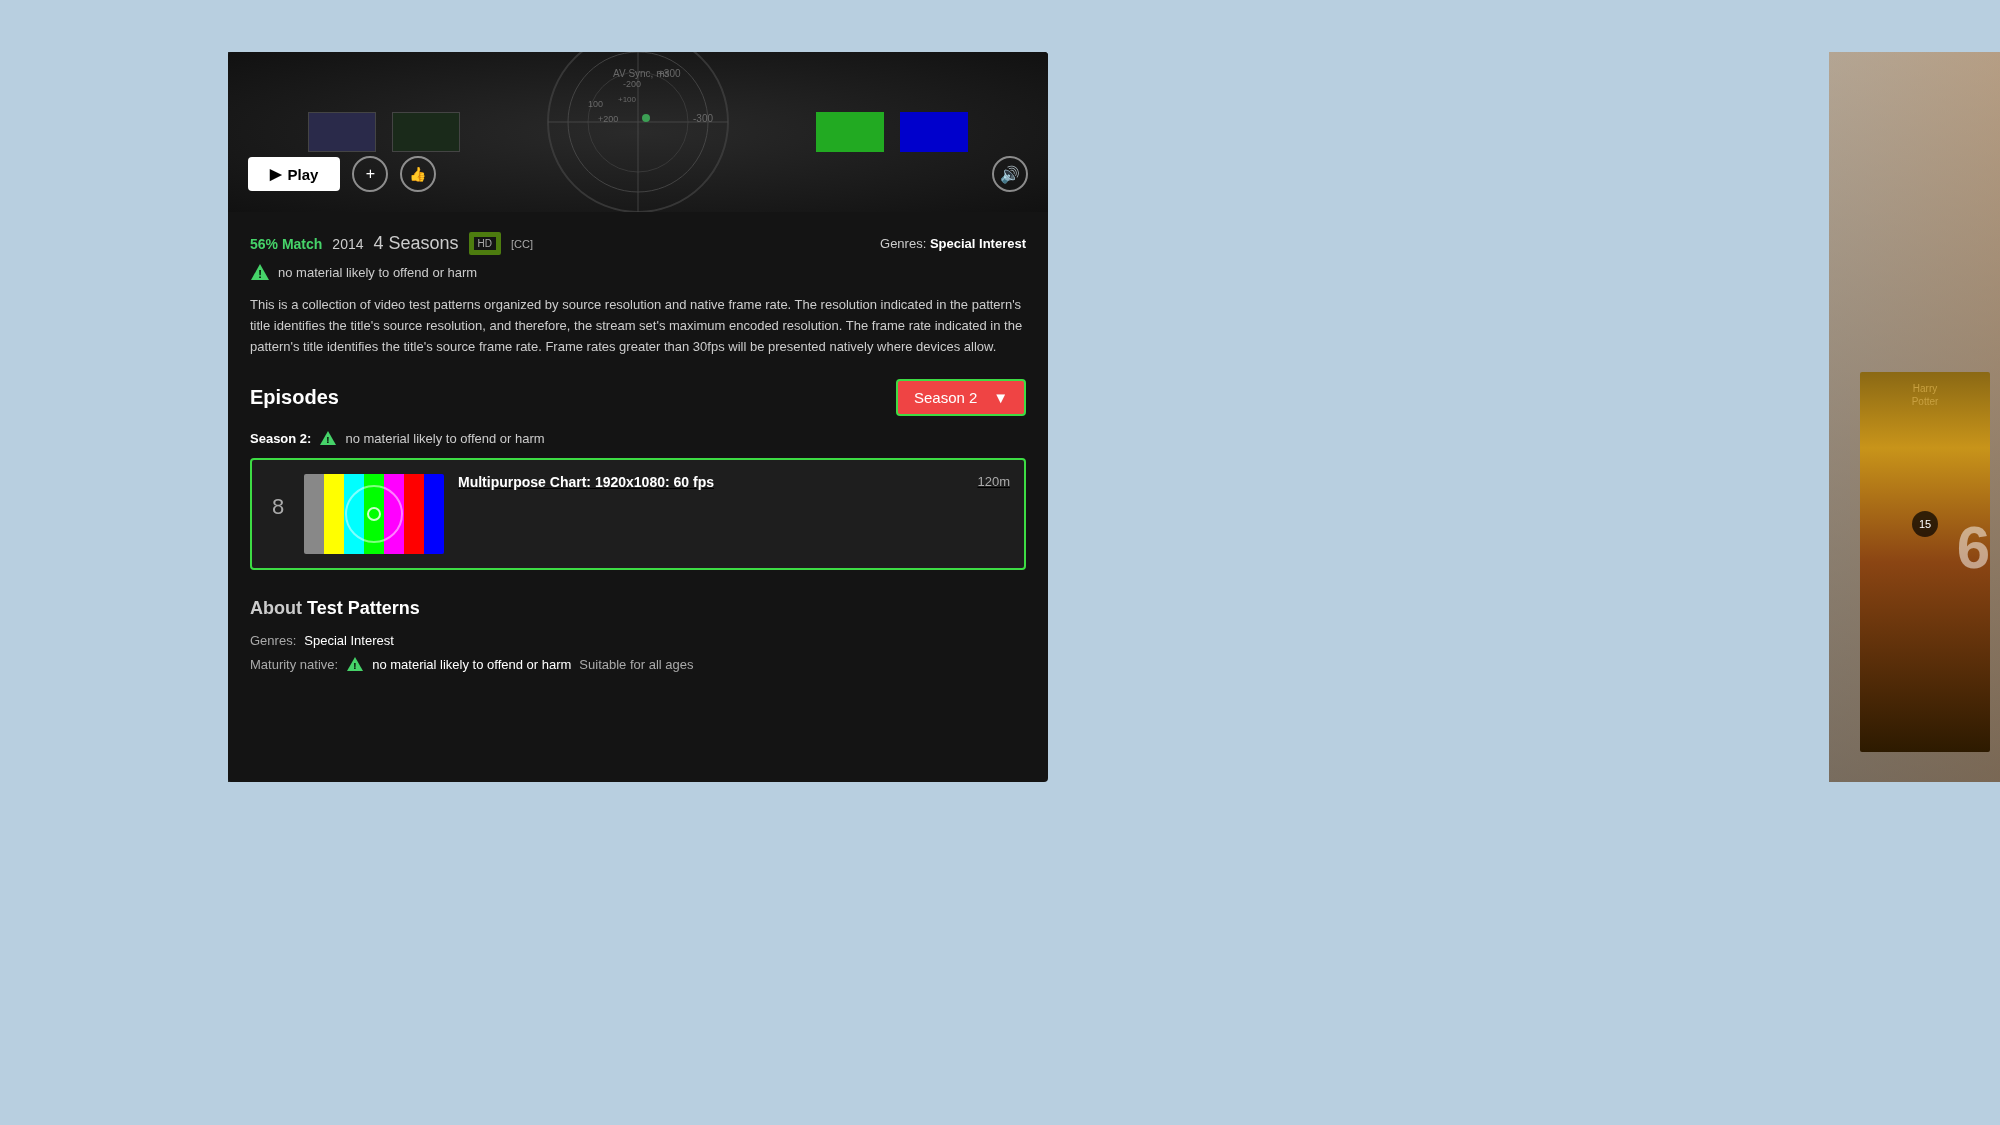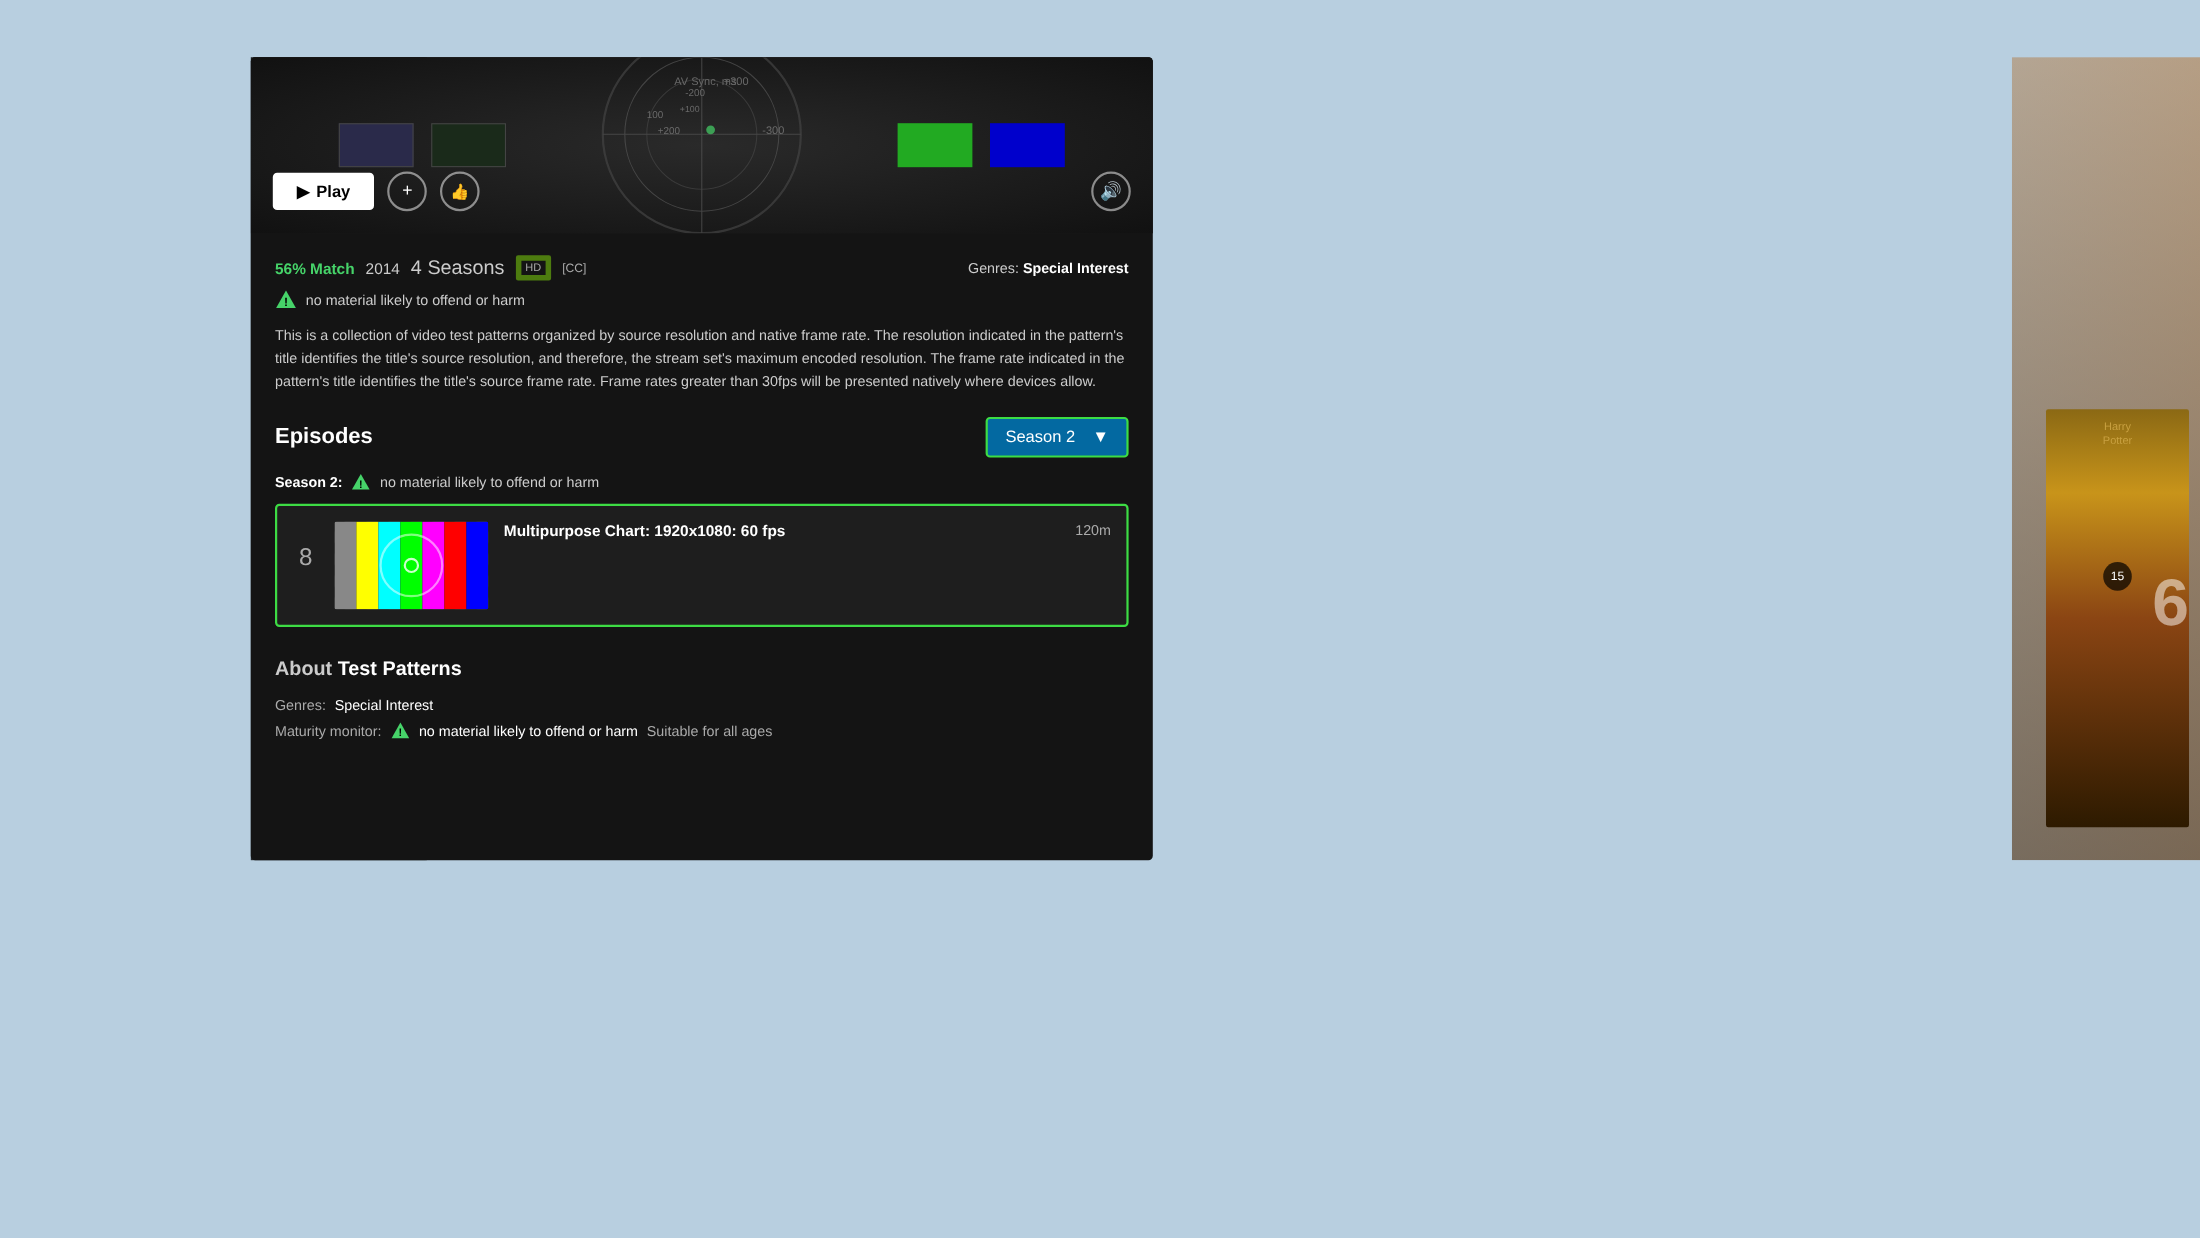--- a/index.html
+++ b/index.html
@@ -182,21 +182,21 @@
       margin-bottom: 14px;
     }
 
     .episodes-title {
       color: white;
       font-size: 20px;
       font-weight: bold;
     }
 
     .season-dropdown {
-      background: #0369a1;
+      background: #ef4444;
       border: 2px solid #3ddc44;
       color: white;
       padding: 8px 16px;
       font-size: 15px;
       border-radius: 4px;
       cursor: pointer;
       display: flex;
       align-items: center;
       gap: 8px;
       min-width: 130px;
@@ -256,20 +256,21 @@
 
     .ep-info {
       flex: 1;
     }
 
     .ep-title-row {
       display: flex;
       justify-content: space-between;
       align-items: flex-start;
       margin-bottom: 22px;
+      text-decoration: underline;
     }
 
     .ep-title {
       color: white;
       font-size: 14px;
       font-weight: bold;
     }
 
     .ep-duration {
       color: #aaa;
@@ -648,21 +649,21 @@
     <div class="about-section">
       <h3 class="about-title">
         <span>About</span>
         <strong>Test Patterns</strong>
       </h3>
       <div class="about-row">
         <span class="about-label">Genres:</span>
         <span class="about-value">Special Interest</span>
       </div>
       <div class="about-row maturity-row">
-        <span class="about-label">Maturity monitor:</span>
+        <span class="about-label">Maturity native:</span>
         <svg width="18" height="16" viewBox="0 0 20 18">
           <polygon points="10,1 19,17 1,17" fill="#46d369"></polygon>
           <text x="10" y="15" text-anchor="middle" font-size="11" font-weight="bold" fill="black">!</text>
         </svg>
         <span class="about-value">no material likely to offend or harm</span>
         <span class="suitable-text">Suitable for all ages</span>
       </div>
     </div>
 
   </div>

